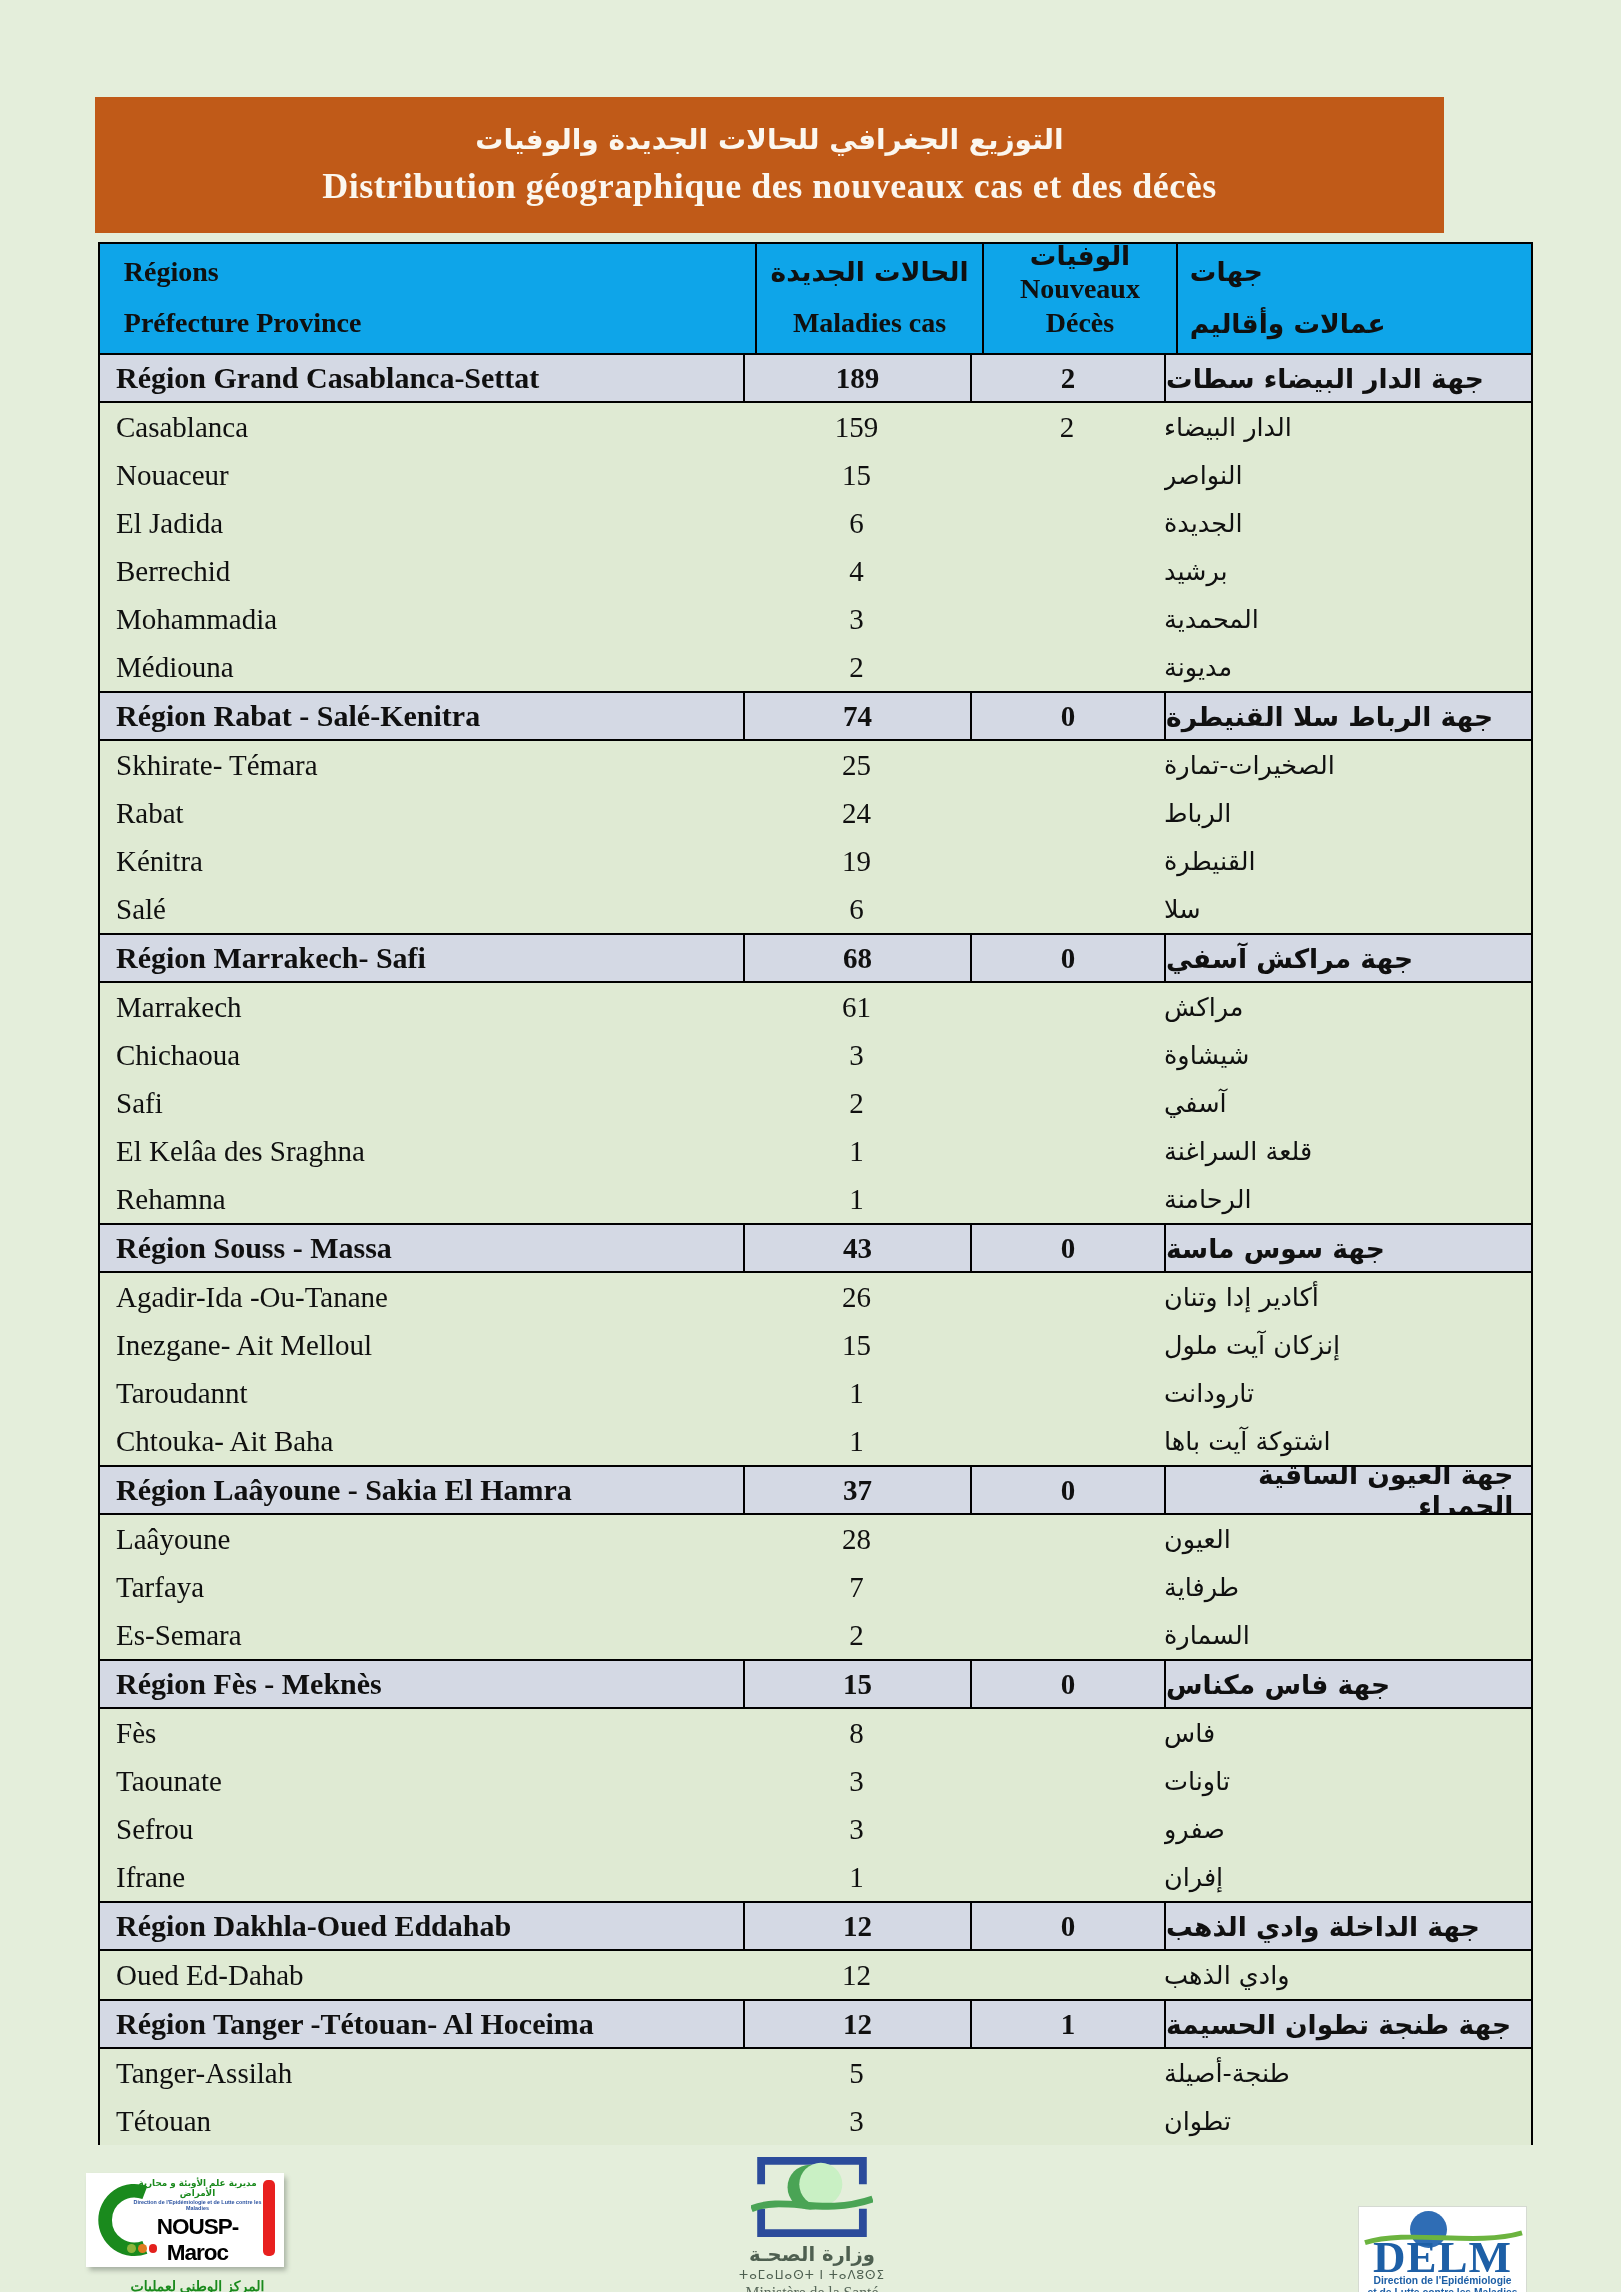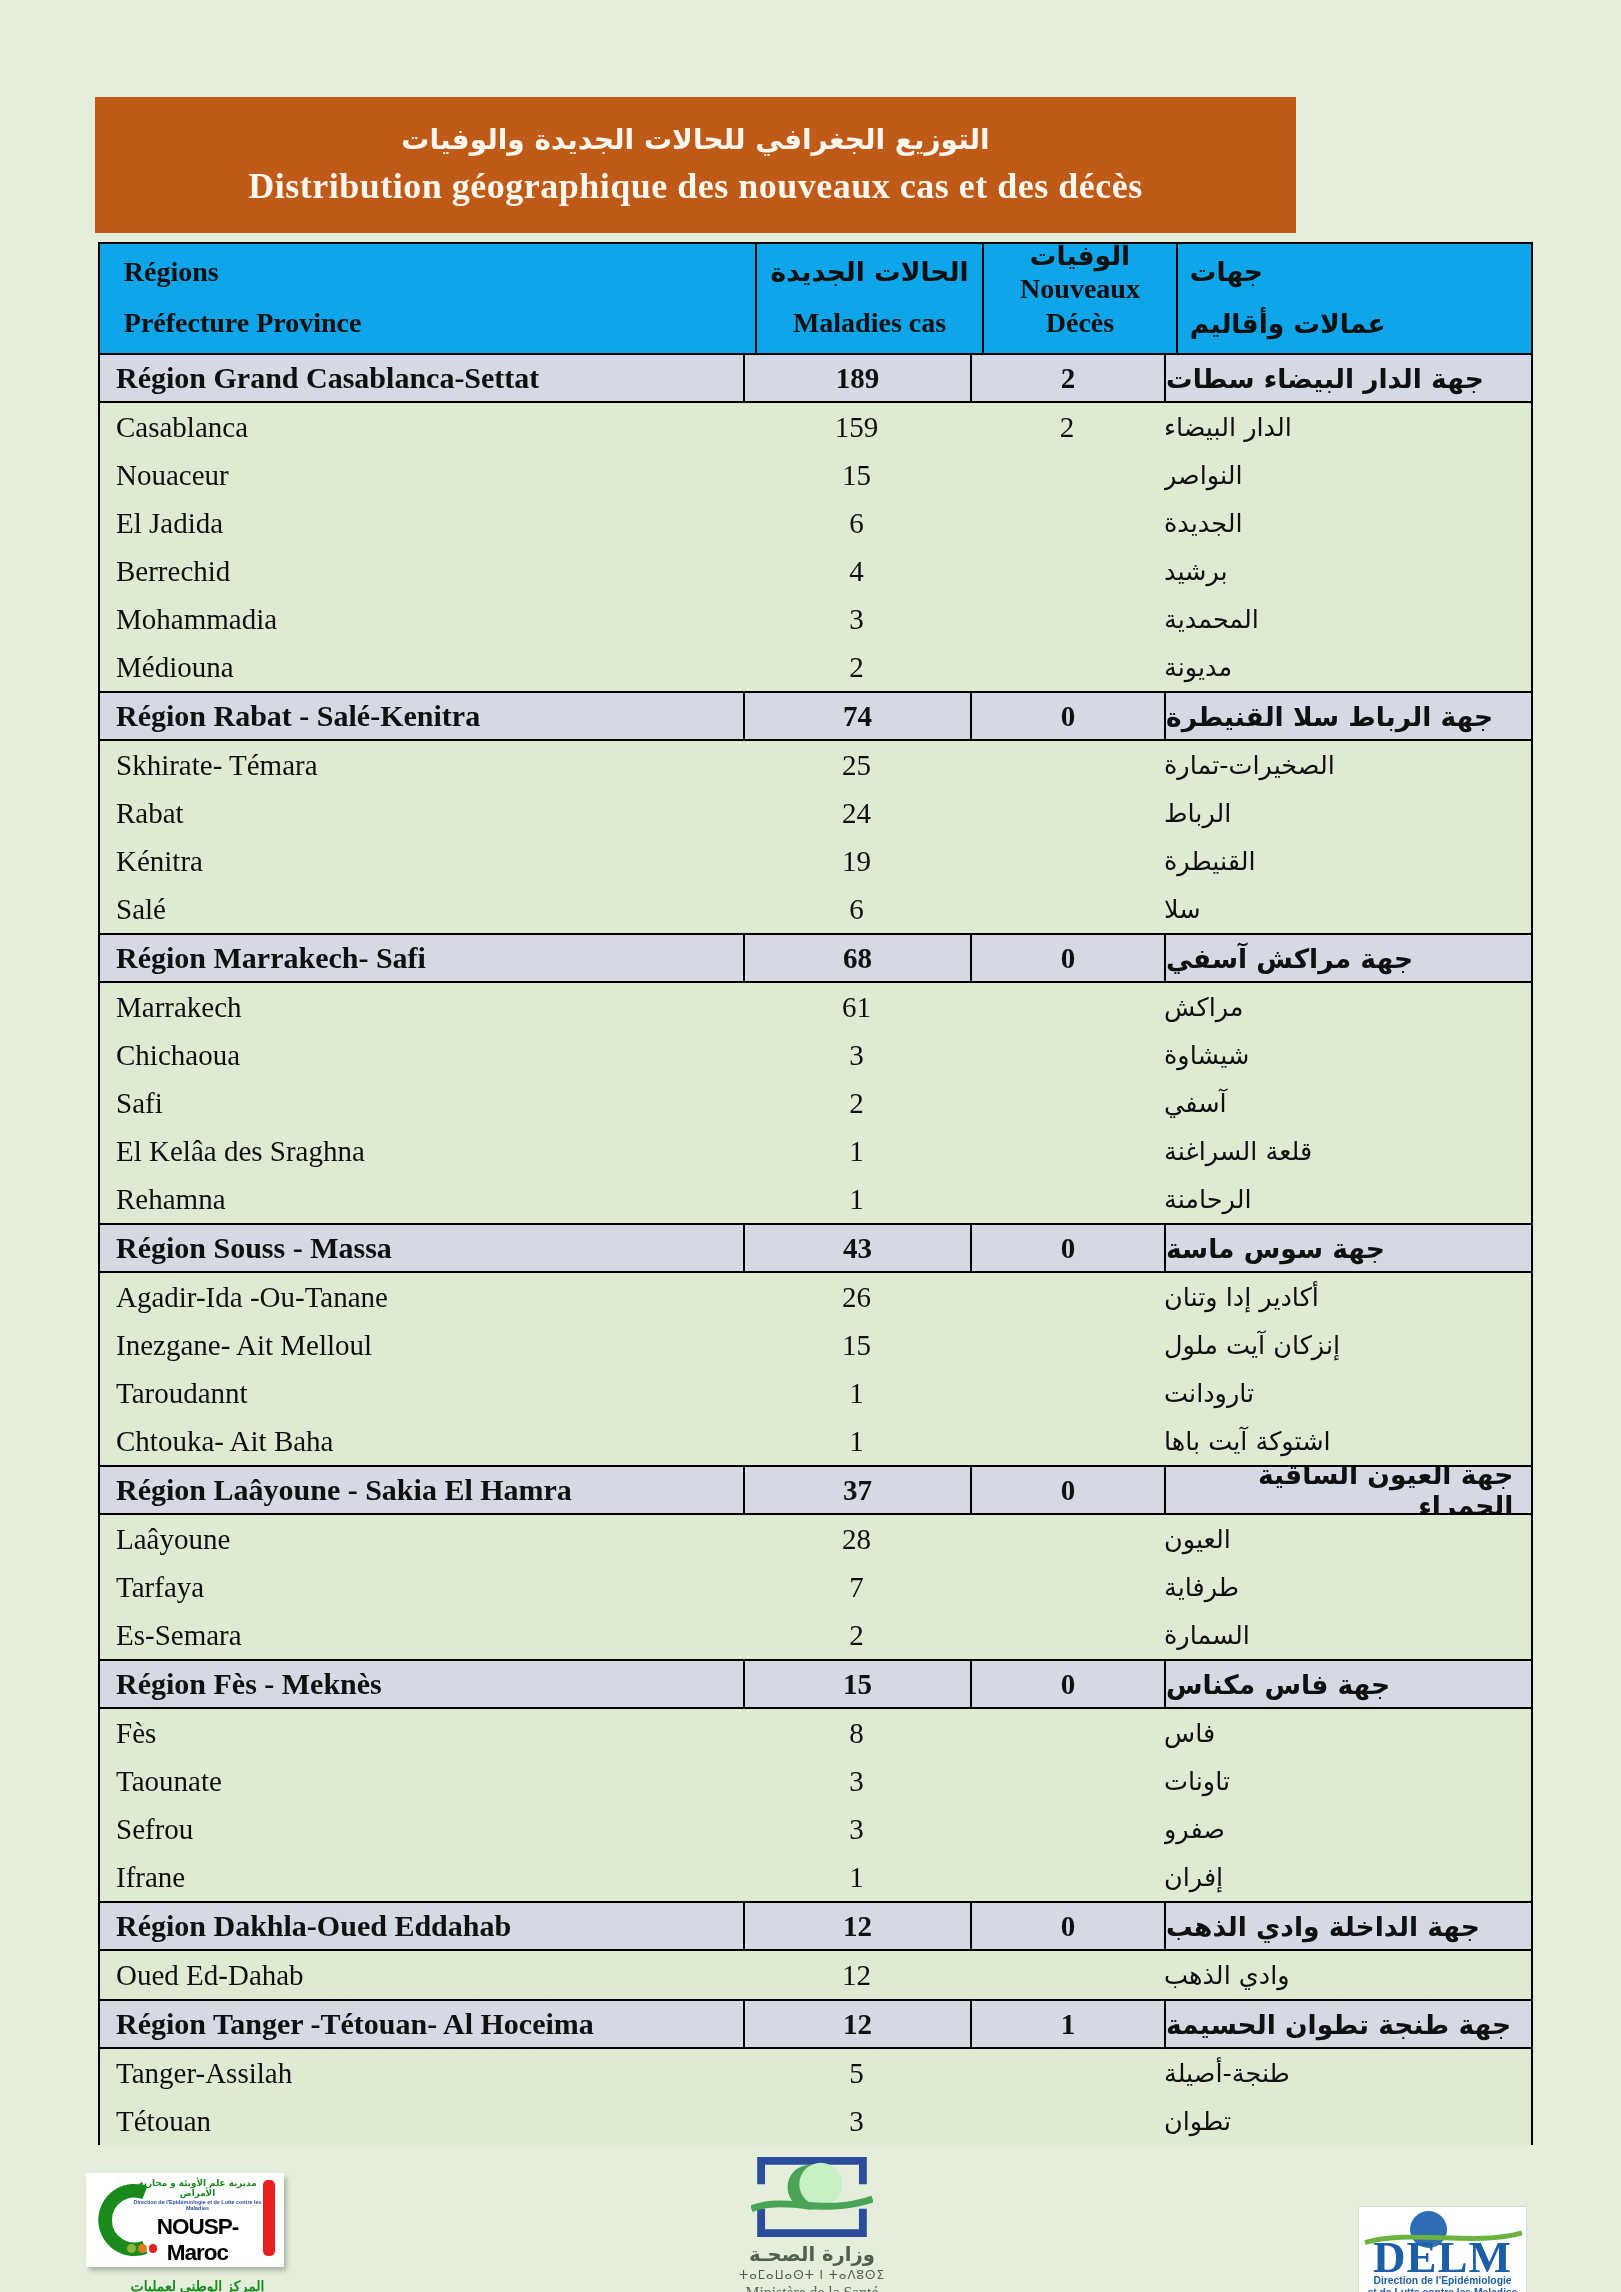--- a/index.html
+++ b/index.html
@@ -6,21 +6,21 @@
   html,body { width: 1621px; }
   body {
     font-family: "Liberation Serif", "DejaVu Serif", serif;
     color: #101010;
     background: #e4eedb;
   }
   .page { position: relative; width: 1621px; height: 2293px; background: #e4eedb; overflow: hidden; }
 
   
   .banner {
-    position: absolute; left: 95px; top: 97px; width: 1201px; height: 136px;
+    position: absolute; left: 95px; top: 97px; width: 1349px; height: 136px;
     background: #c05a18; color: #fbf7ef;
     display: flex; flex-direction: column; align-items: center; justify-content: center;
     gap: 9px; text-align: center;
   }
   .banner-ar { font-family: "DejaVu Sans", sans-serif; font-size: 28px; font-weight: bold; }
   .banner-fr { font-size: 36px; font-weight: bold; letter-spacing: 0.5px; }
 
   
   .dtable {
     position: absolute; left: 98px; top: 242px; width: 1435px;

